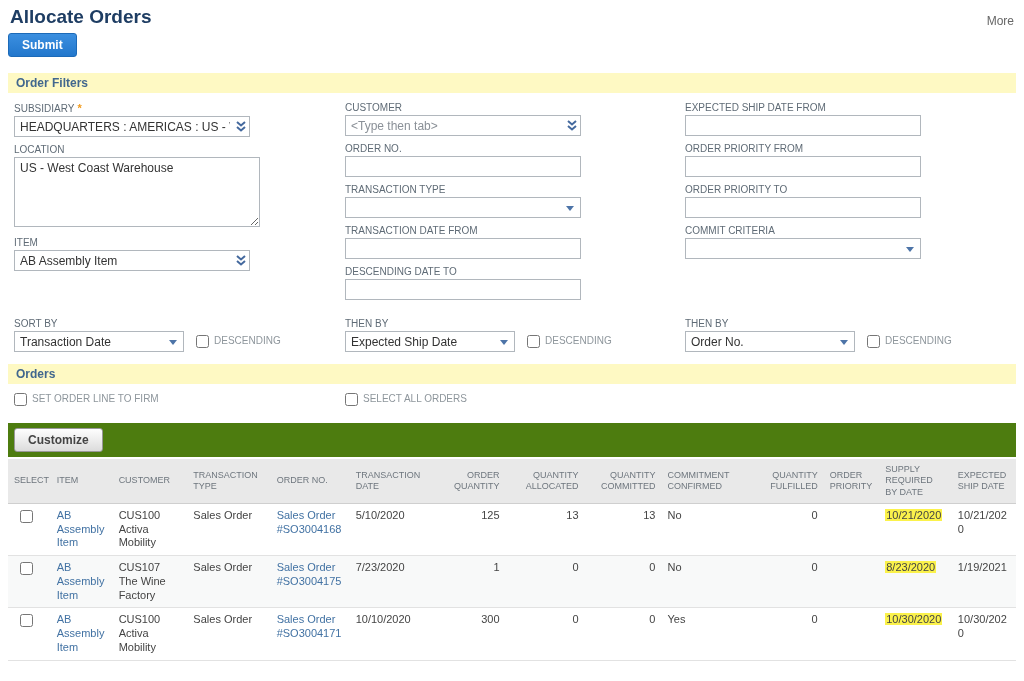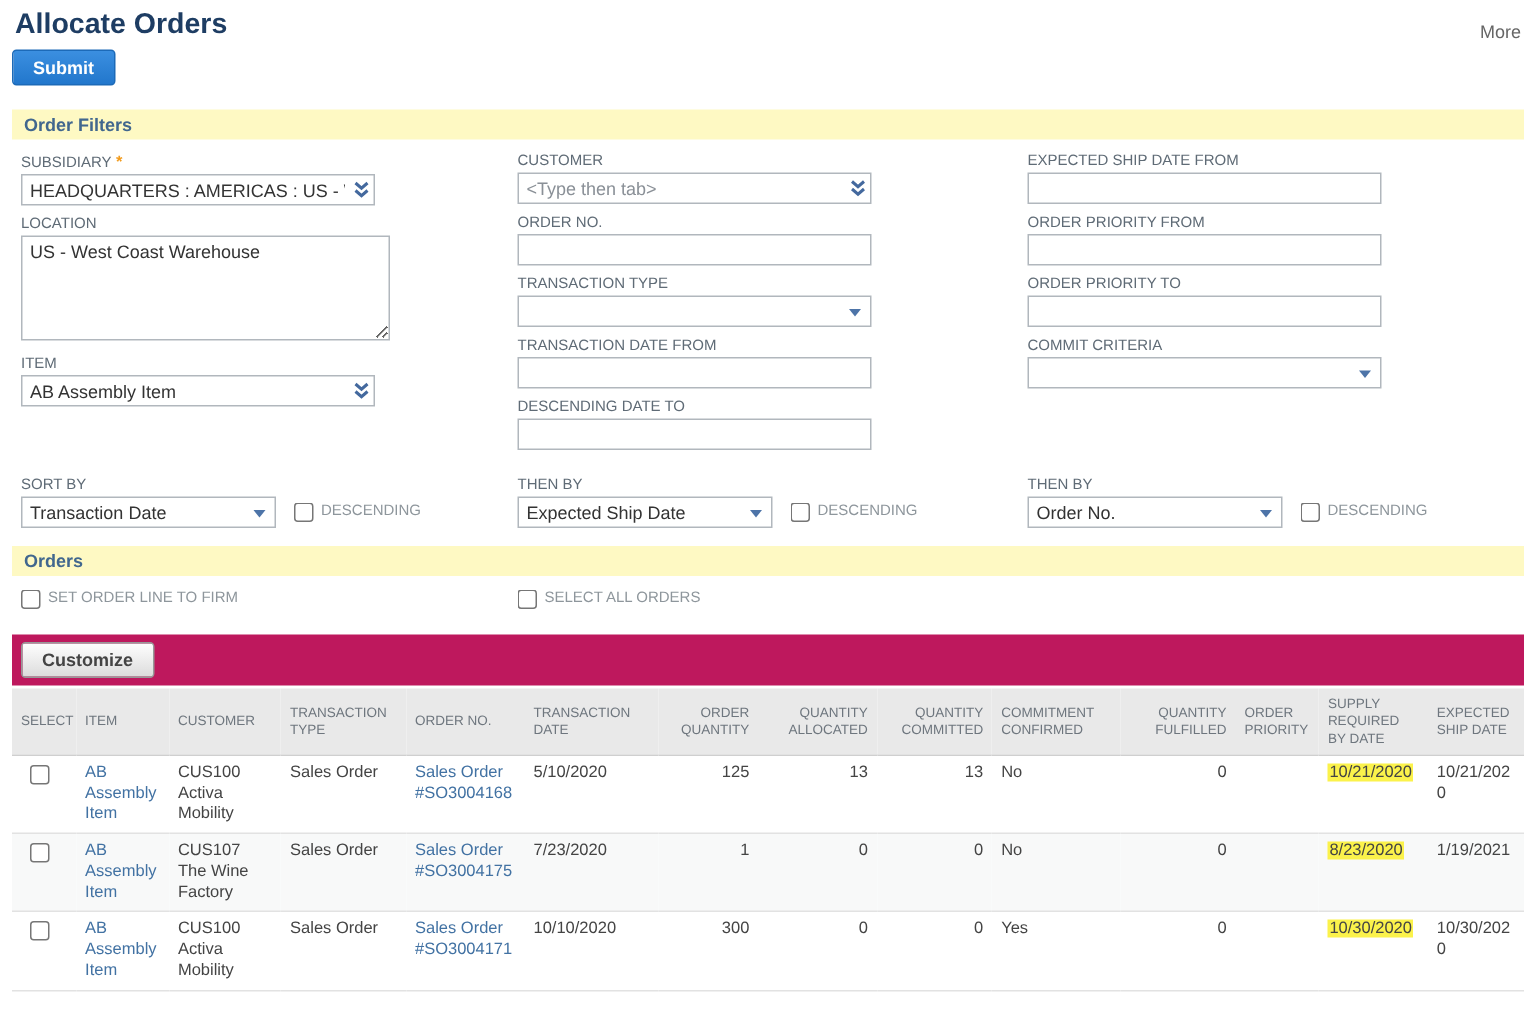--- a/index.html
+++ b/index.html
@@ -58,21 +58,21 @@
 
   
   .sort-row { display:flex; align-items:center; }
   .selectbox.w170 { width:170px; }
   .cbgroup { display:inline-flex; gap:5px; margin-left:12px;
              font-size:10px; color:#8e969c; cursor:default; }
   .cbgroup input[type=checkbox] { width:13px; height:13px; margin:0; }
   .orders-checks { padding:9px 6px 7px 6px; }
 
   
-  .customize-band { margin-top:10px; background:#be185d; padding:5px 6px 5px 6px; }
+  .customize-band { margin-top:10px; background:#4d7c0f; padding:5px 6px 5px 6px; }
   .customize-btn {
     background:linear-gradient(#fefefe,#dcdcdc); border:1px solid #989898; border-radius:3px;
     padding:4px 13px; font-size:12px; font-weight:bold; color:#444; font-family:inherit; cursor:pointer;
   }
   table.orders-table {
     margin-top:2px; width:100%; border-collapse:collapse; table-layout:fixed; font-size:11px;
   }
   .orders-table thead th {
     background:#e9e9e9; border-bottom:1px solid #cfcfcf;
     font-size:9px; font-weight:normal; color:#6e767e; text-align:left;

